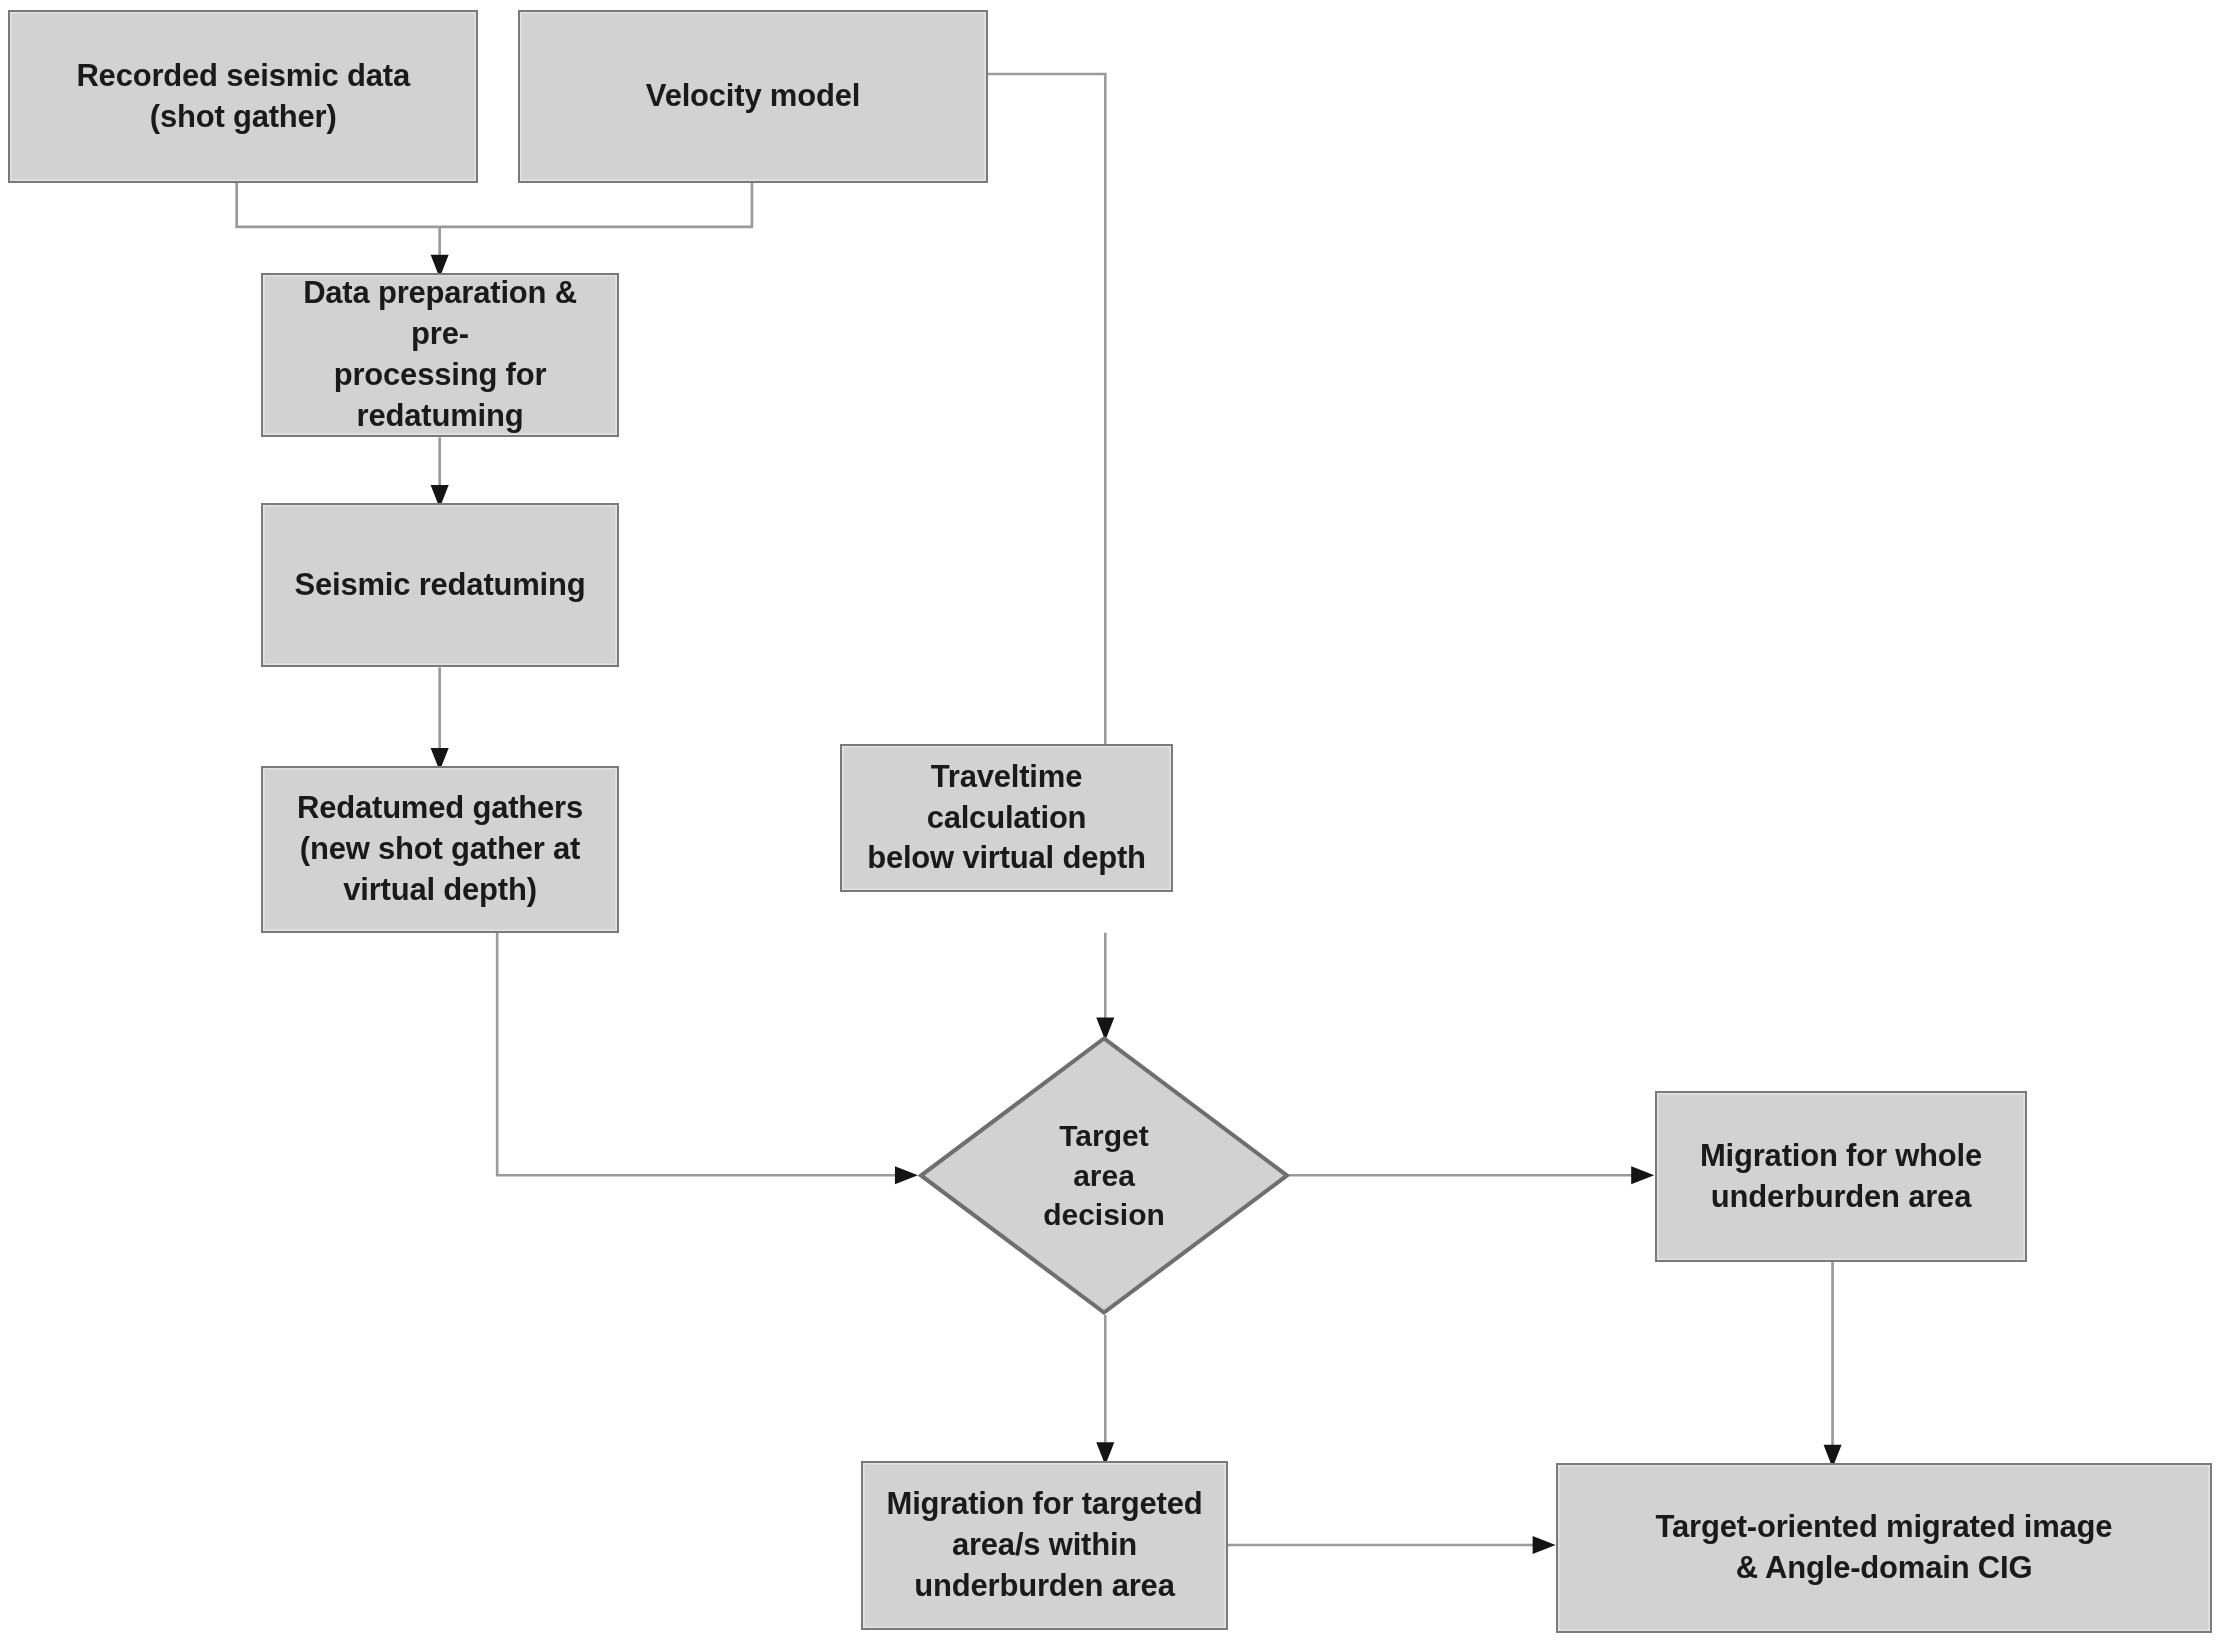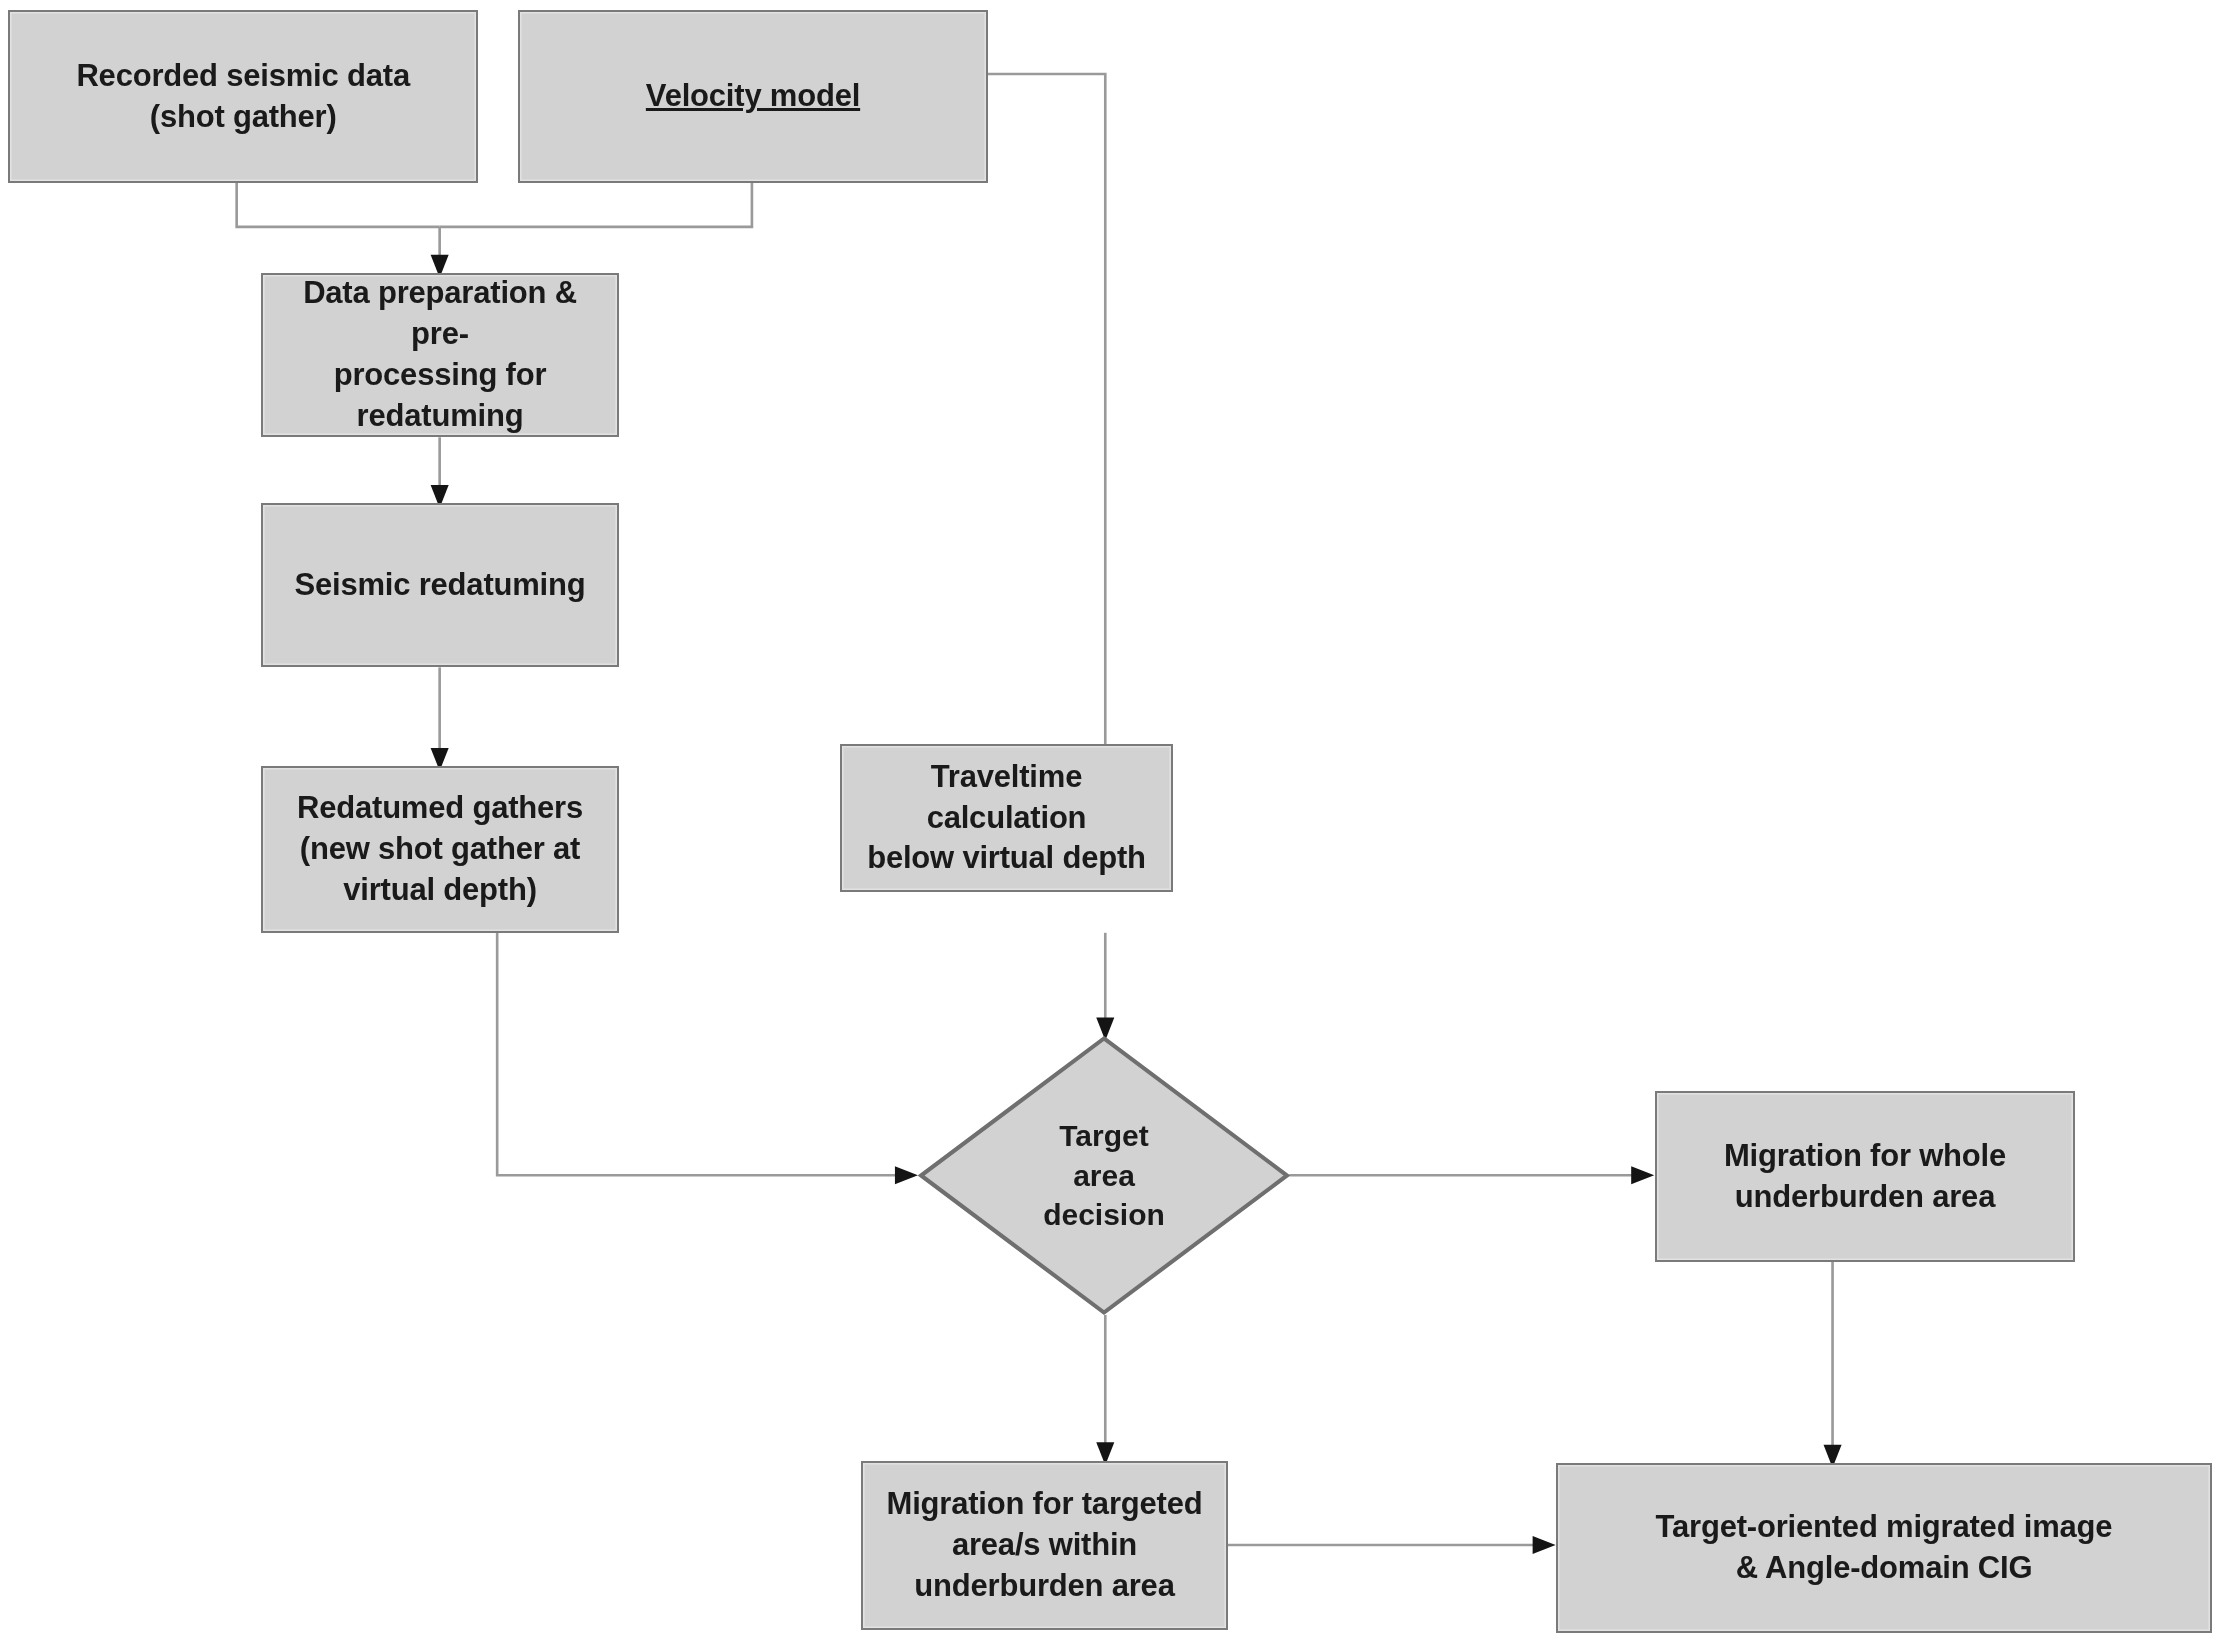--- a/index.html
+++ b/index.html
@@ -142,21 +142,21 @@
       <path class="wire" d="M 1493,1880 L 1881,1880"></path>
       <polygon class="arrowhead" points="1893,1880 1865,1869 1865,1891"></polygon>
     </g>
   </svg>
 
   <div class="node" style="left:8.2px; top:10px; width:470px; height:173px;">
     <span class="label">Recorded seismic data
 (shot gather)</span>
   </div>
 
-  <div class="node" style="left:518px; top:10px; width:470px; height:173px;text-decoration:underline;">
+  <div class="node" style="left:518px; top:10px; width:470px; height:173px;">
     <span class="label">Velocity model</span>
   </div>
 
   <div class="node" style="left:261px; top:273px; width:358px; height:164px;">
     <span class="label">Data preparation &amp; pre-
 processing for
 redatuming</span>
   </div>
 
   <div class="node" style="left:261px; top:503px; width:358px; height:164px;">
@@ -176,21 +176,21 @@
 
   <div class="diamond-wrap" style="left:918px; top:1036px; width:372px; height:279px;">
     <svg width="372" height="279" viewBox="0 0 452 340" xmlns="http://www.w3.org/2000/svg">
       <polygon points="226,3 449,170 226,337 3,170" fill="#d2d2d2" stroke="#6f6f6f" stroke-width="5"></polygon>
     </svg>
     <div class="diamond-label">Target
 area
 decision</div>
   </div>
 
-  <div class="node" style="left:1655px; top:1091px; width:420px; height:171px;">
+  <div class="node" style="left:1655px; top:1091px; width:372px; height:171px;">
     <span class="label">Migration for whole
 underburden area</span>
   </div>
 
   <div class="node" style="left:861px; top:1461px; width:367px; height:169px;">
     <span class="label">Migration for targeted
 area/s within
 underburden area</span>
   </div>
 

